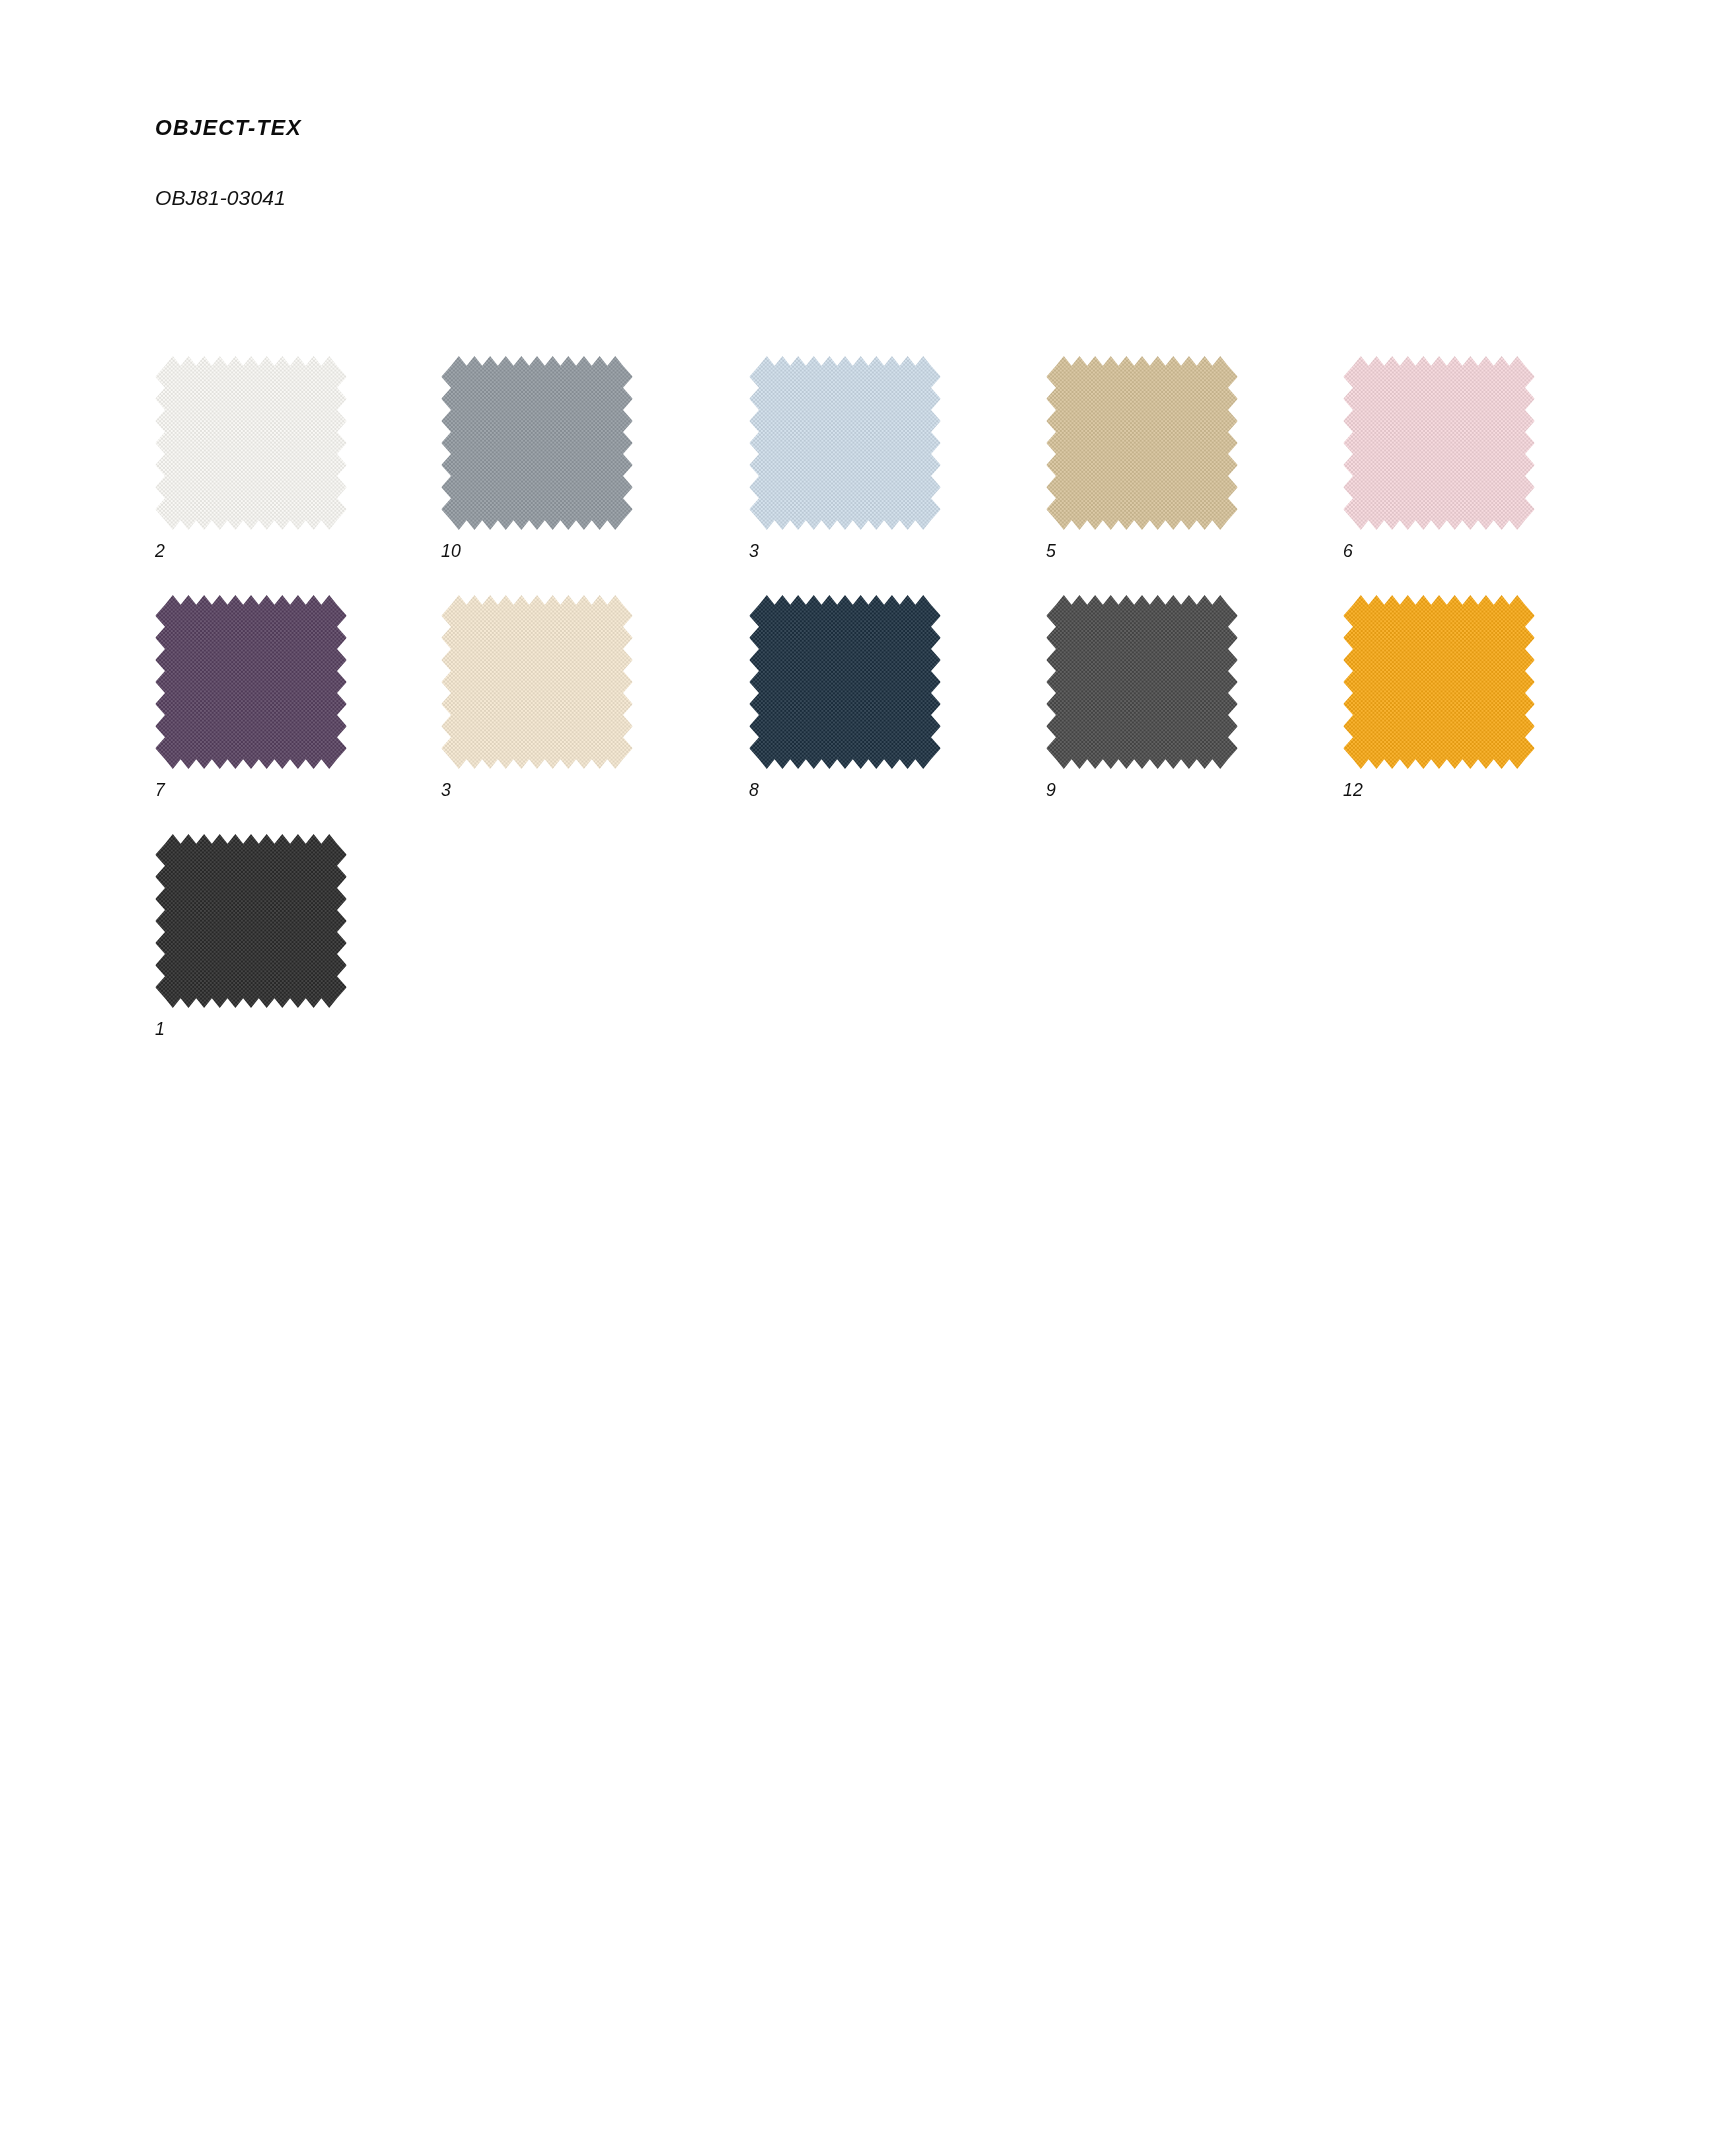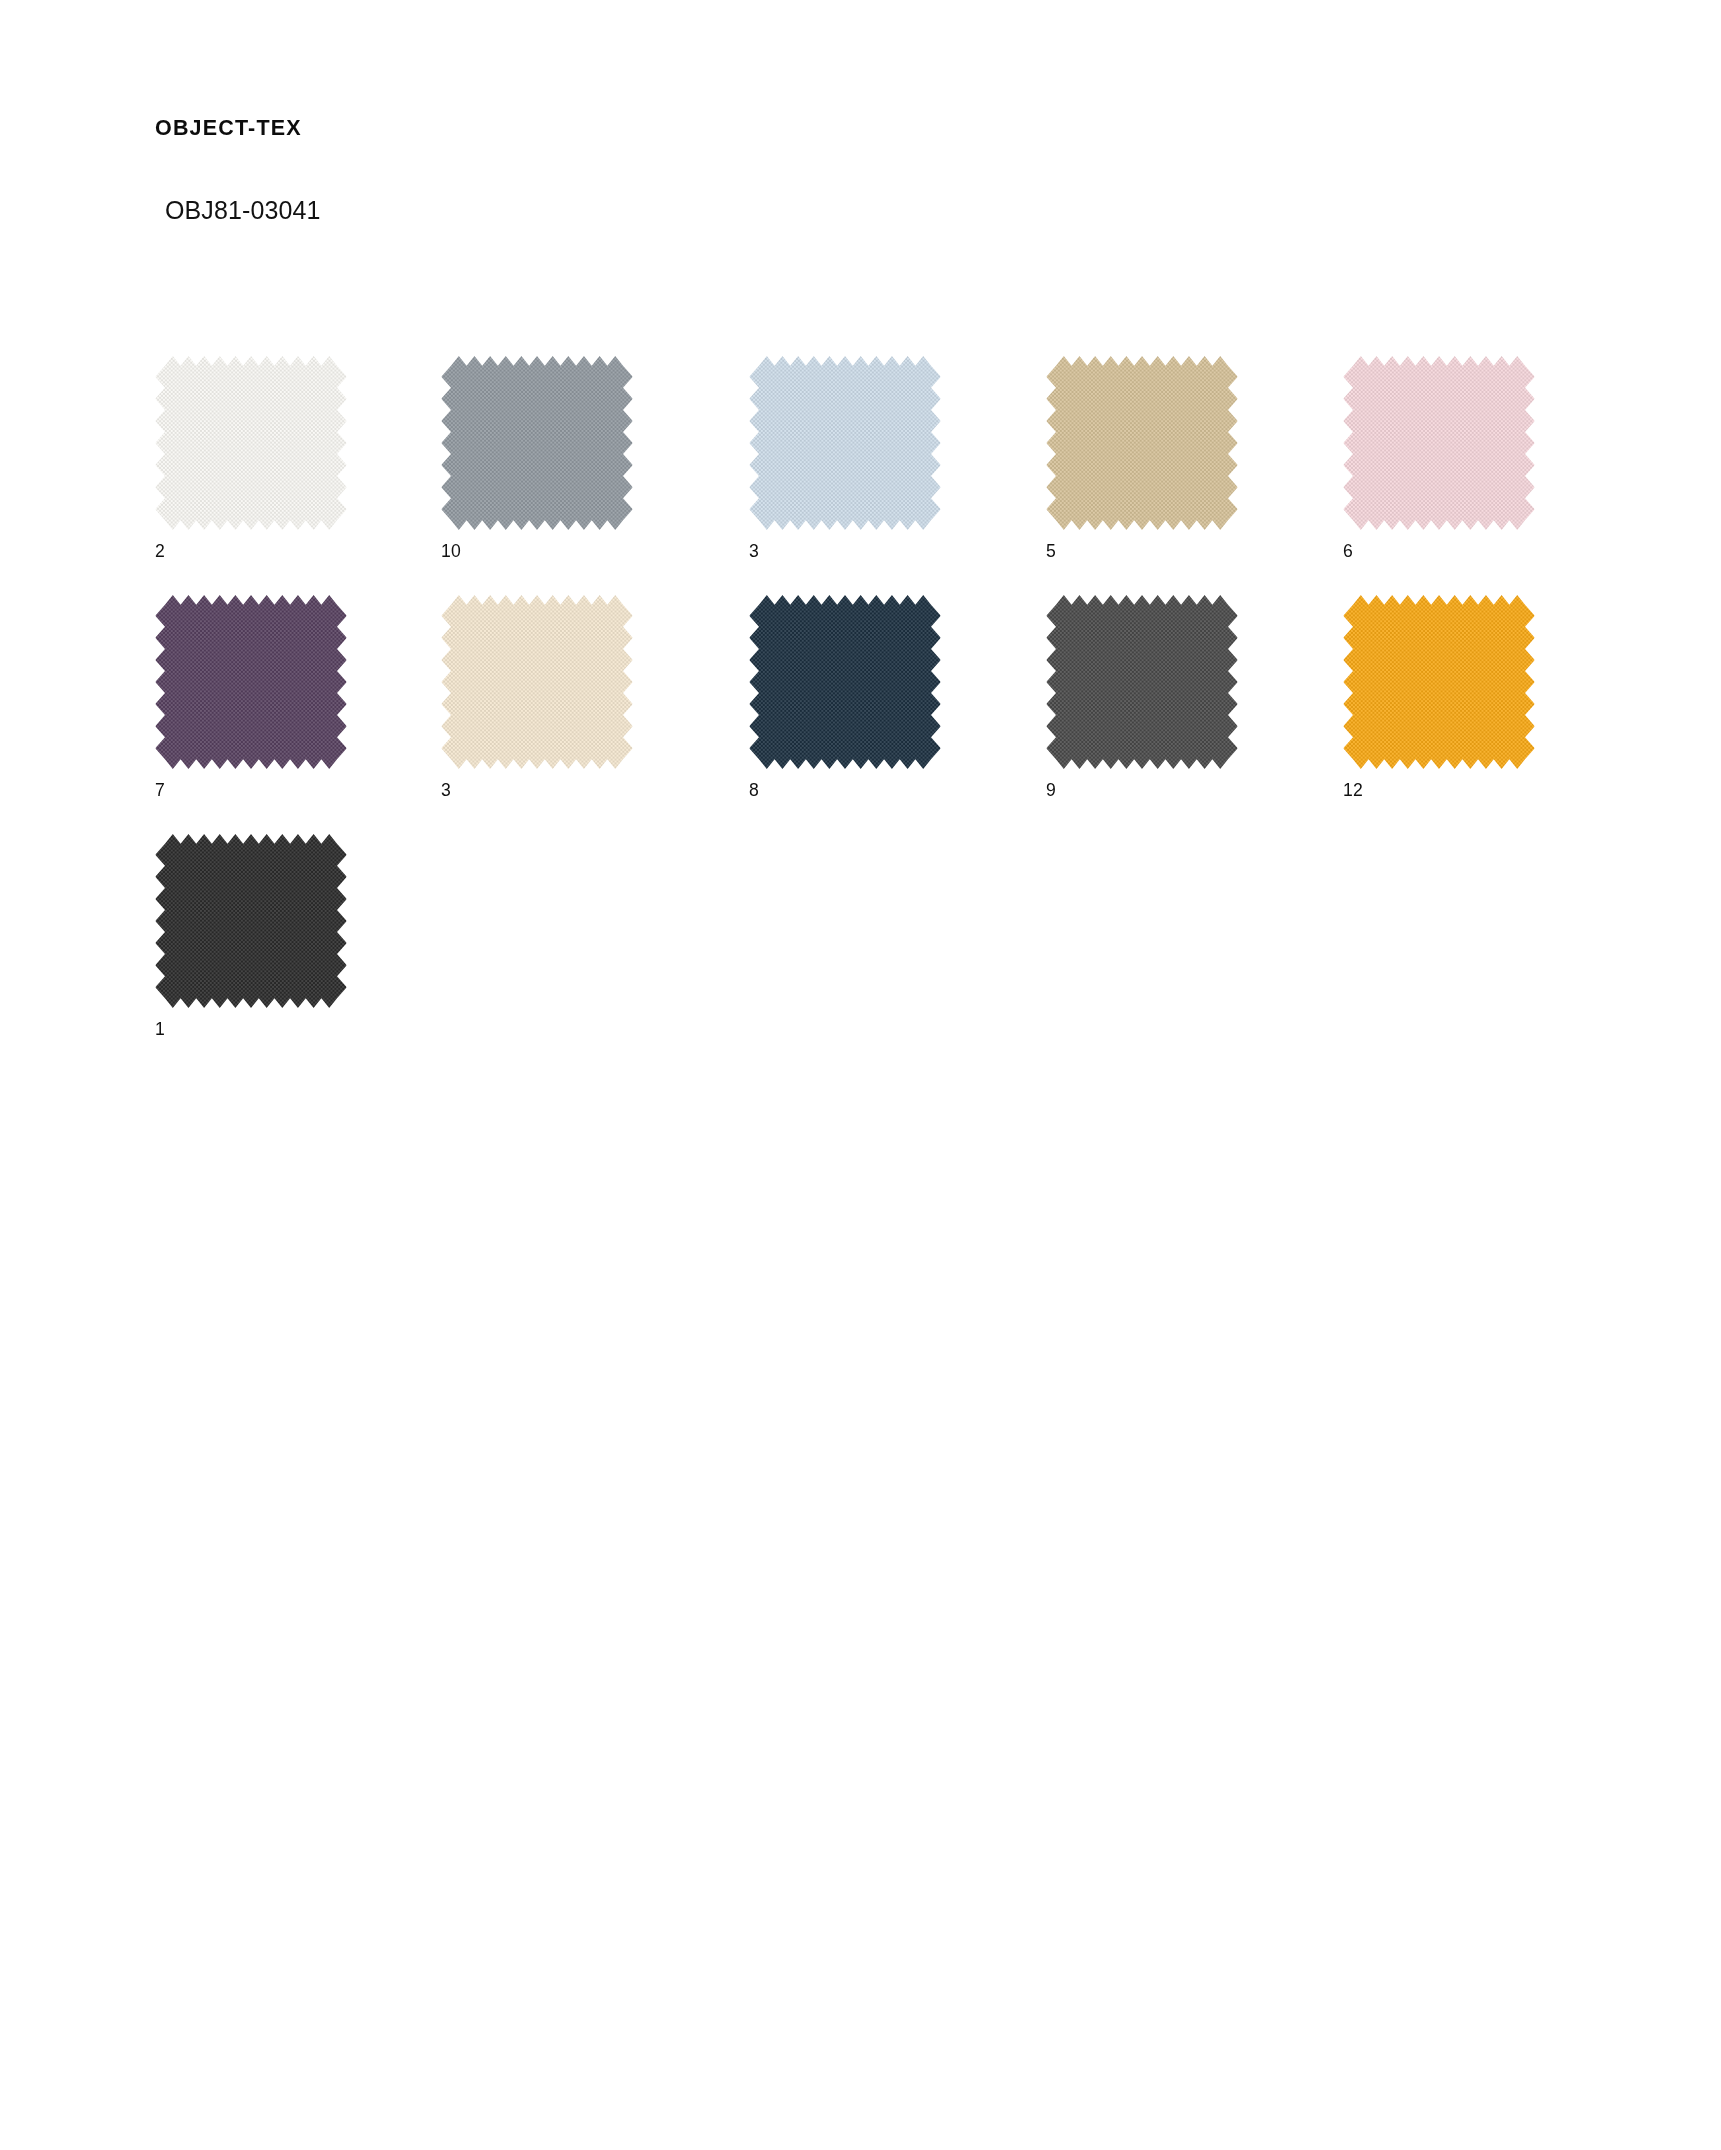--- a/index.html
+++ b/index.html
@@ -17,45 +17,46 @@
     position: relative;
     overflow: hidden;
   }
 
   .page {
     position: absolute;
     left: 0; top: 0;
     width: 1722px;
     height: 2151px;
     background: #ffffff;
+    font-style: italic;
   }
 
   
   .header {
     position: absolute;
     left: 155px;
     top: 116px;
     width: 1040px;
   }
   .brand-title {
     font-size: 21.5px;
     font-weight: bold;
     letter-spacing: 0.055em;
     color: #0d0d0d;
     line-height: 1.2;
     margin: 0;
     white-space: nowrap;
   }
   .doc-code {
-    font-size: 25px;
+    font-size: 21px;
     font-weight: 400;
     letter-spacing: 0.005em;
     color: #121212;
     line-height: 1.2;
-    margin: 10px;
+    margin: 0;
     padding-top: 43px;
     white-space: nowrap;
   }
 
   
   .swatch-grid {
     position: absolute;
     left: 155px;
     top: 356px;
     width: 1495px;

